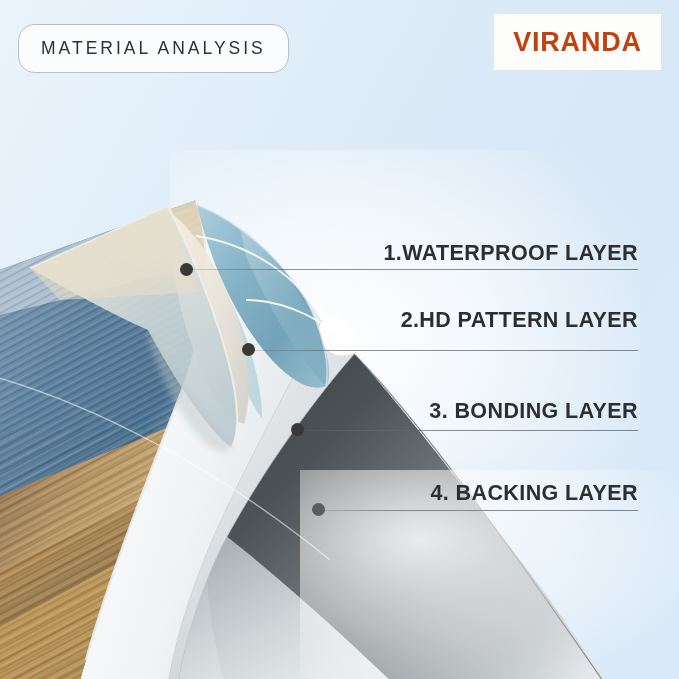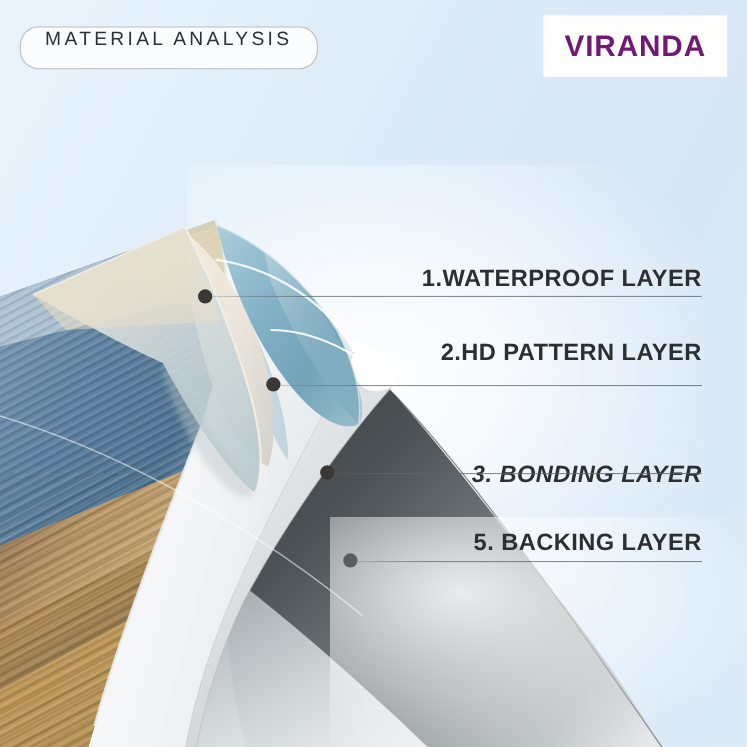--- a/index.html
+++ b/index.html
@@ -49,24 +49,24 @@
         rgba(255,255,255,0.45) 40%,
         rgba(255,255,255,0.0) 75%);
     pointer-events: none;
   }
 
   
   .eyebrow {
     position: absolute;
     left: 18px;
     top: 24px;
-    height: 39px;
+    height: 49px;
     padding: 0 22px;
     display: flex;
-    align-items: flex-start;
+    align-items: center;
     border: 1.3px solid #b9bec4;
     border-radius: 17px;
     background: #fbfcfd;
     box-sizing: border-box;
   }
   .eyebrow-text {
     font-size: 17.5px;
     letter-spacing: 3.0px;
     color: #2e3134;
     font-weight: 400;
@@ -93,21 +93,21 @@
     height: 56px;
     background: #fdfdfc;
     display: flex;
     align-items: center;
     justify-content: center;
     box-sizing: border-box;
   }
   .brand-text {
     font-size: 27px;
     font-weight: bold;
-    color: #701a75;
+    color: #c2410c;
     letter-spacing: 0.8px;
   }
 
   
   .callout-label {
     position: absolute;
     right: 41px;
     font-size: 21.5px;
     font-weight: bold;
     color: #2c2f31;
@@ -424,21 +424,21 @@
   </div>
 
   <div class="callout-label" style="top:241px;text-align:right;">1.WATERPROOF LAYER</div>
   <div class="callout-rule" style="top:269px; left:193px;"></div>
   <div class="callout-dot" style="left:180px; top:263px;"></div>
 
   <div class="callout-label" style="top:308px;">2.HD PATTERN LAYER</div>
   <div class="callout-rule" style="top:350px; left:255px;"></div>
   <div class="callout-dot" style="left:242px; top:343px;"></div>
 
-  <div class="callout-label" style="top:419px;font-style:italic;">3. BONDING LAYER</div>
+  <div class="callout-label" style="top:399px;">3. BONDING LAYER</div>
   <div class="callout-rule" style="top:430px; left:304px;"></div>
   <div class="callout-dot callout-dot-3" style="left:291px; top:423px;"></div>
 
-  <div class="callout-label" style="top:481px;">5. BACKING LAYER</div>
+  <div class="callout-label" style="top:481px;">4. BACKING LAYER</div>
   <div class="callout-rule" style="top:510px; left:325px;"></div>
   <div class="callout-dot dim" style="left:312px; top:503px;"></div>
 
 </div>
 
 </body></html>

